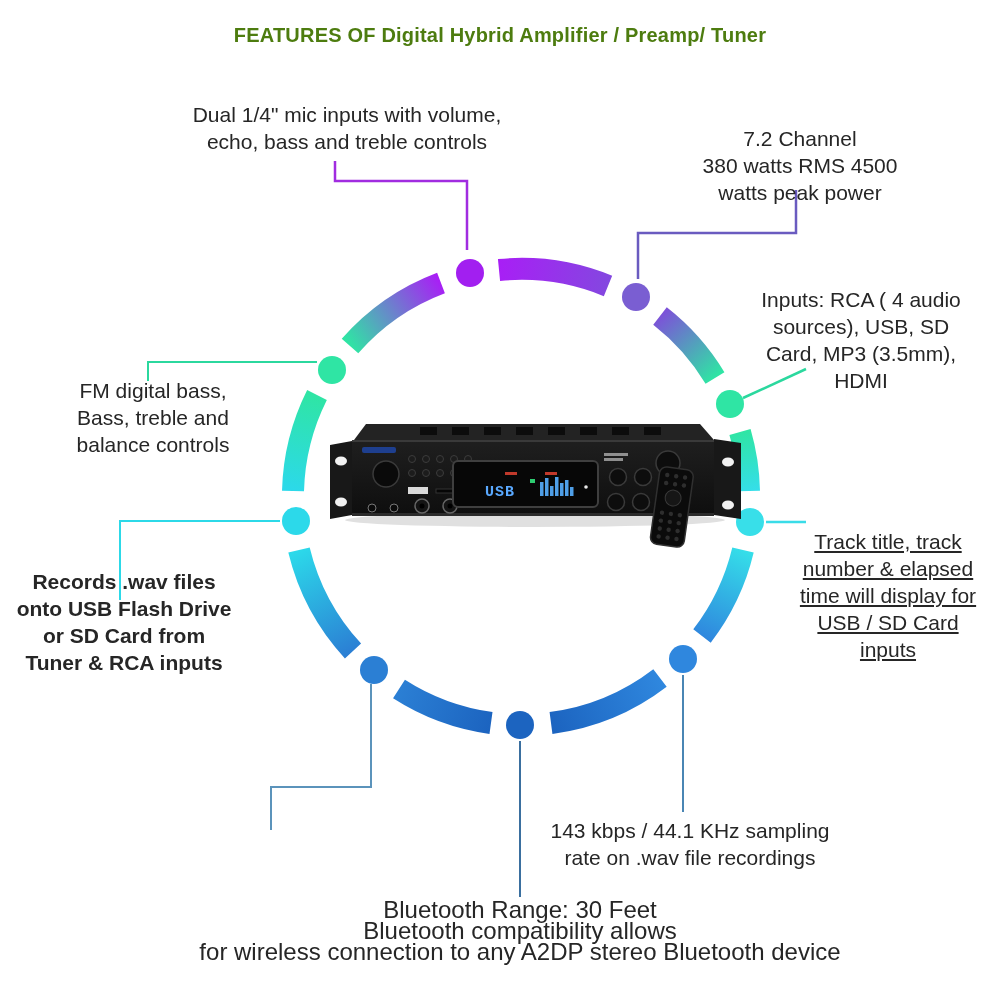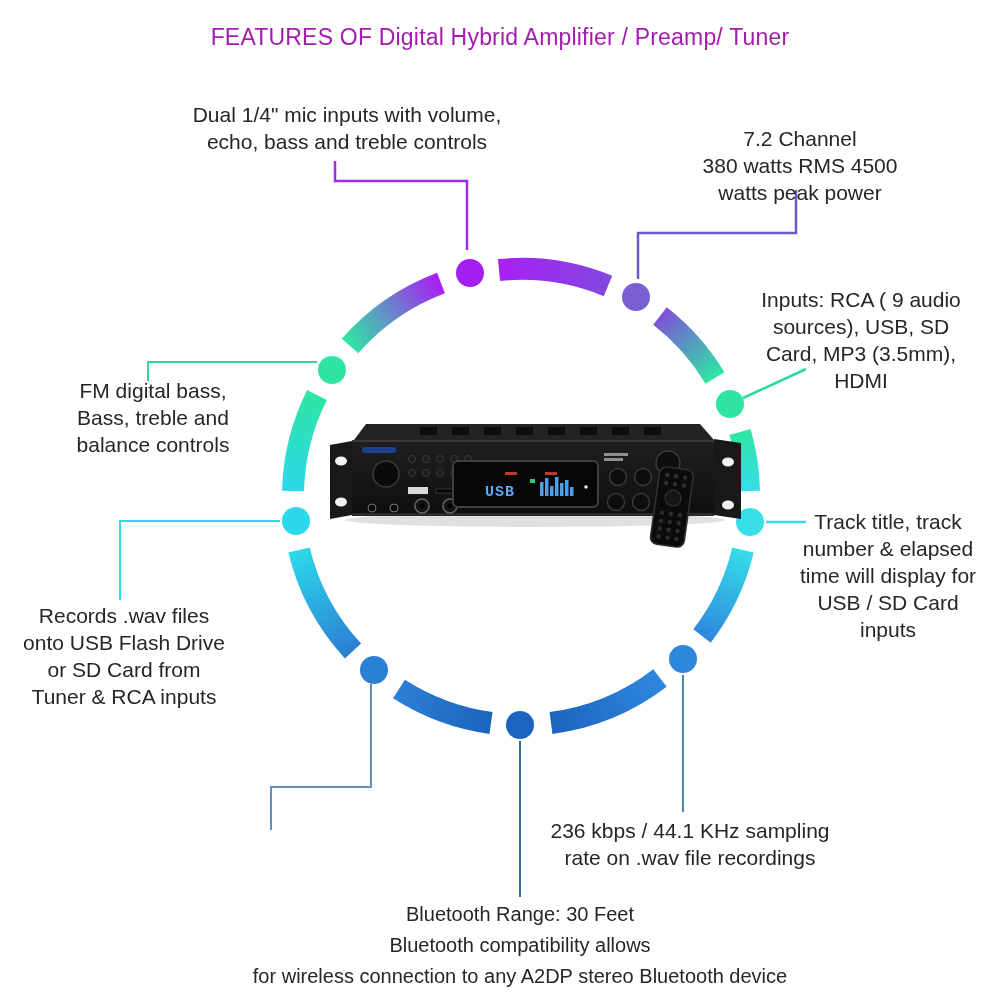--- a/index.html
+++ b/index.html
@@ -1,31 +1,31 @@
 <!DOCTYPE html>
 <html><head>
 <meta charset="utf-8">
 <style>
   html,body{margin:0;padding:0;background:#ffffff;}
   .page{position:relative;width:1000px;height:1000px;background:#ffffff;overflow:hidden;
         font-family:"Liberation Sans",sans-serif;color:#262626;}
   .title{position:absolute;left:0;top:24px;width:1000px;text-align:center;
-         font-size:23px;font-weight:normal;color:#a21caf;letter-spacing:.2px;margin:0;}
+         font-size:20px;font-weight:bold;color:#4d7c0f;letter-spacing:.2px;margin:0;}
   .ring-svg{position:absolute;left:0;top:0;}
   .callout{position:absolute;text-align:center;font-size:21px;line-height:27px;
            white-space:pre-line;color:#262626;}
   .c-mic      {left:137px; top:101px; width:420px;}
   .c-channel  {left:650px; top:101px; width:300px;margin-top:24px;}
   .c-inputs   {left:725px; top:286px; width:272px;}
   .c-fm       {left:23px;  top:377px; width:260px;}
-  .c-track    {left:778px; top:508px; width:220px;}
-  .c-records  {left:0px;   top:602px; width:248px;}
+  .c-track    {left:778px; top:528px; width:220px;text-decoration:underline;}
+  .c-records  {left:0px;   top:568px; width:248px;font-weight:bold;}
   .c-plays    {left:102px; top:832px; width:360px;}
   .c-sampling {left:510px; top:817px; width:360px;}
-  .c-bluetooth{left:180px; top:899px; width:680px;font-size:20px;line-height:31px;}
+  .c-bluetooth{left:180px; top:899px; width:680px;font-size:24px;line-height:21px;}
 </style>
 </head>
 <body>
 
 <div class="page">
 
   <h1 class="title">FEATURES OF Digital Hybrid Amplifier / Preamp/ Tuner</h1>
 
   <svg class="ring-svg" width="1000" height="1000" viewBox="0 0 1000 1000">
     <defs>
@@ -209,35 +209,35 @@
         </g>
       </g>
     </g>
   </svg>
 
   <div class="callout c-mic">Dual 1/4" mic inputs with volume,
 echo, bass and treble controls</div>
   <div class="callout c-channel">7.2 Channel
 380 watts RMS 4500
 watts peak power</div>
-  <div class="callout c-inputs">Inputs: RCA ( 9 audio
+  <div class="callout c-inputs">Inputs: RCA ( 4 audio
 sources), USB, SD
 Card, MP3 (3.5mm),
 HDMI</div>
   <div class="callout c-fm">FM digital bass,
 Bass, treble and
 balance controls</div>
   <div class="callout c-track">Track title, track
 number &amp; elapsed
 time will display for
 USB / SD Card
 inputs</div>
   <div class="callout c-records">Records .wav files
 onto USB Flash Drive
 or SD Card from
 Tuner &amp; RCA inputs</div>
-  <div class="callout c-sampling">236 kbps / 44.1 KHz sampling
+  <div class="callout c-sampling">143 kbps / 44.1 KHz sampling
 rate on .wav file recordings</div>
   <div class="callout c-bluetooth">Bluetooth Range: 30 Feet
 Bluetooth compatibility allows
 for wireless connection to any A2DP stereo Bluetooth device</div>
 
 </div>
 
 </body></html>

